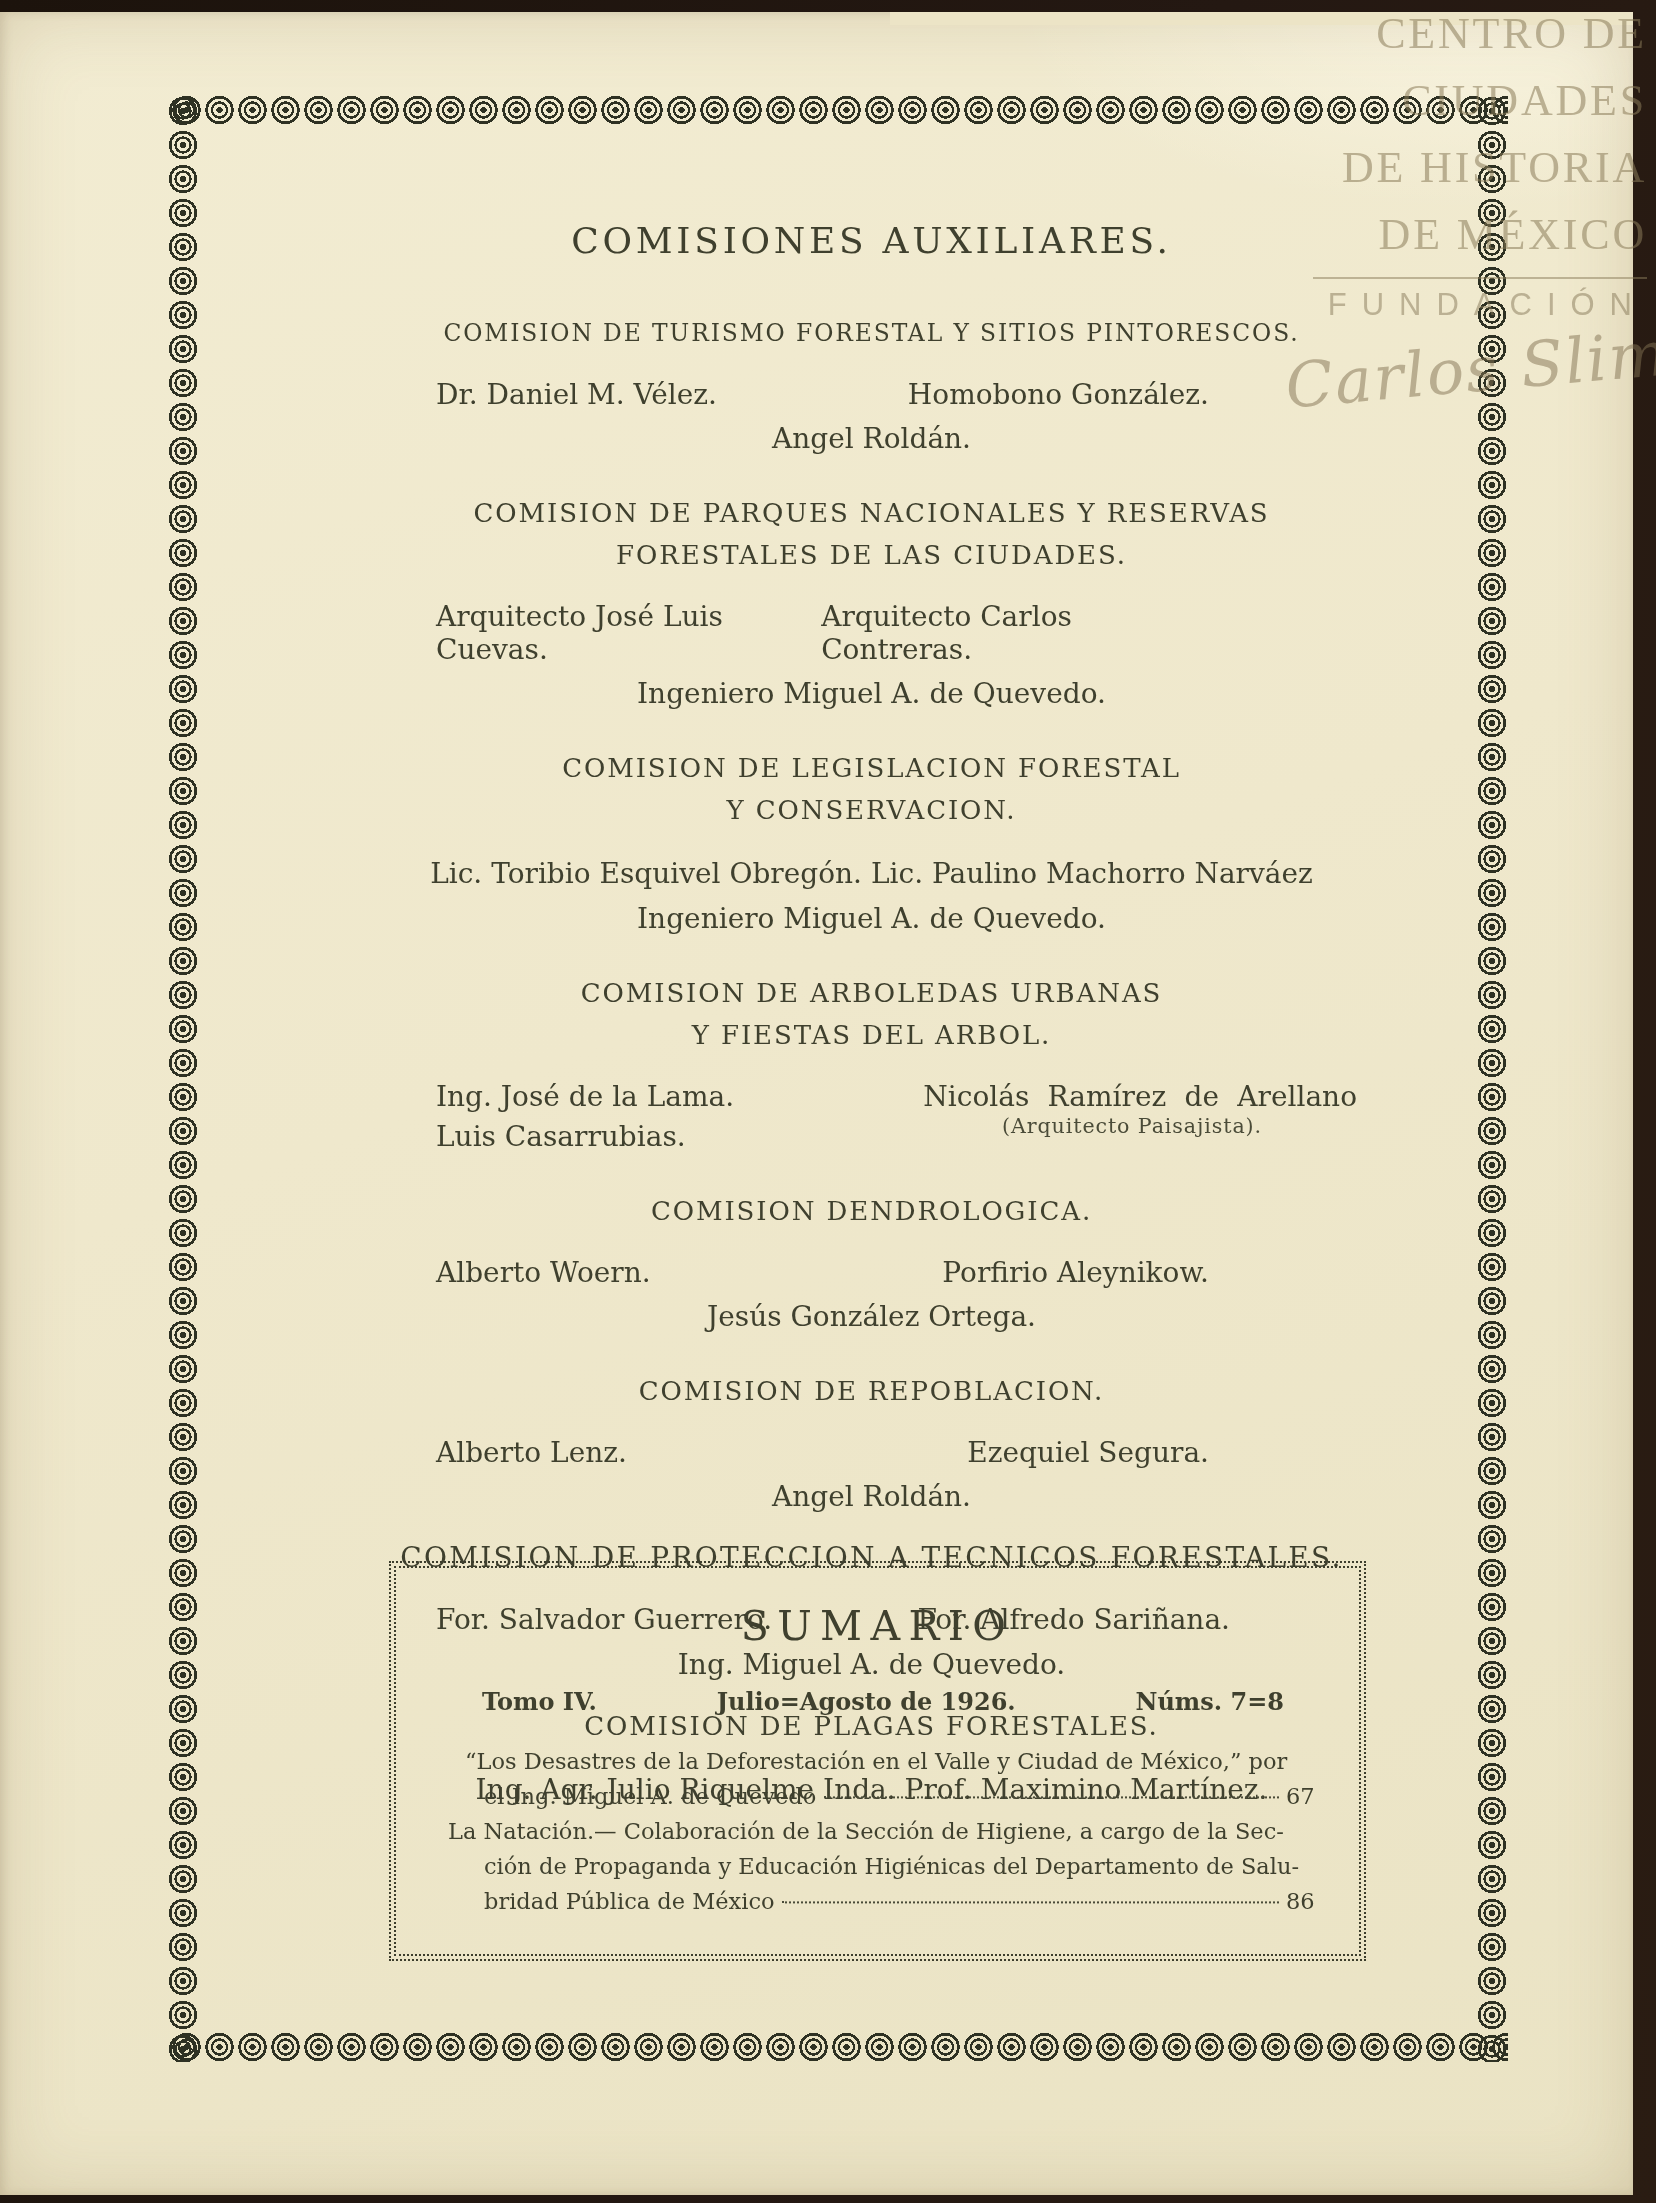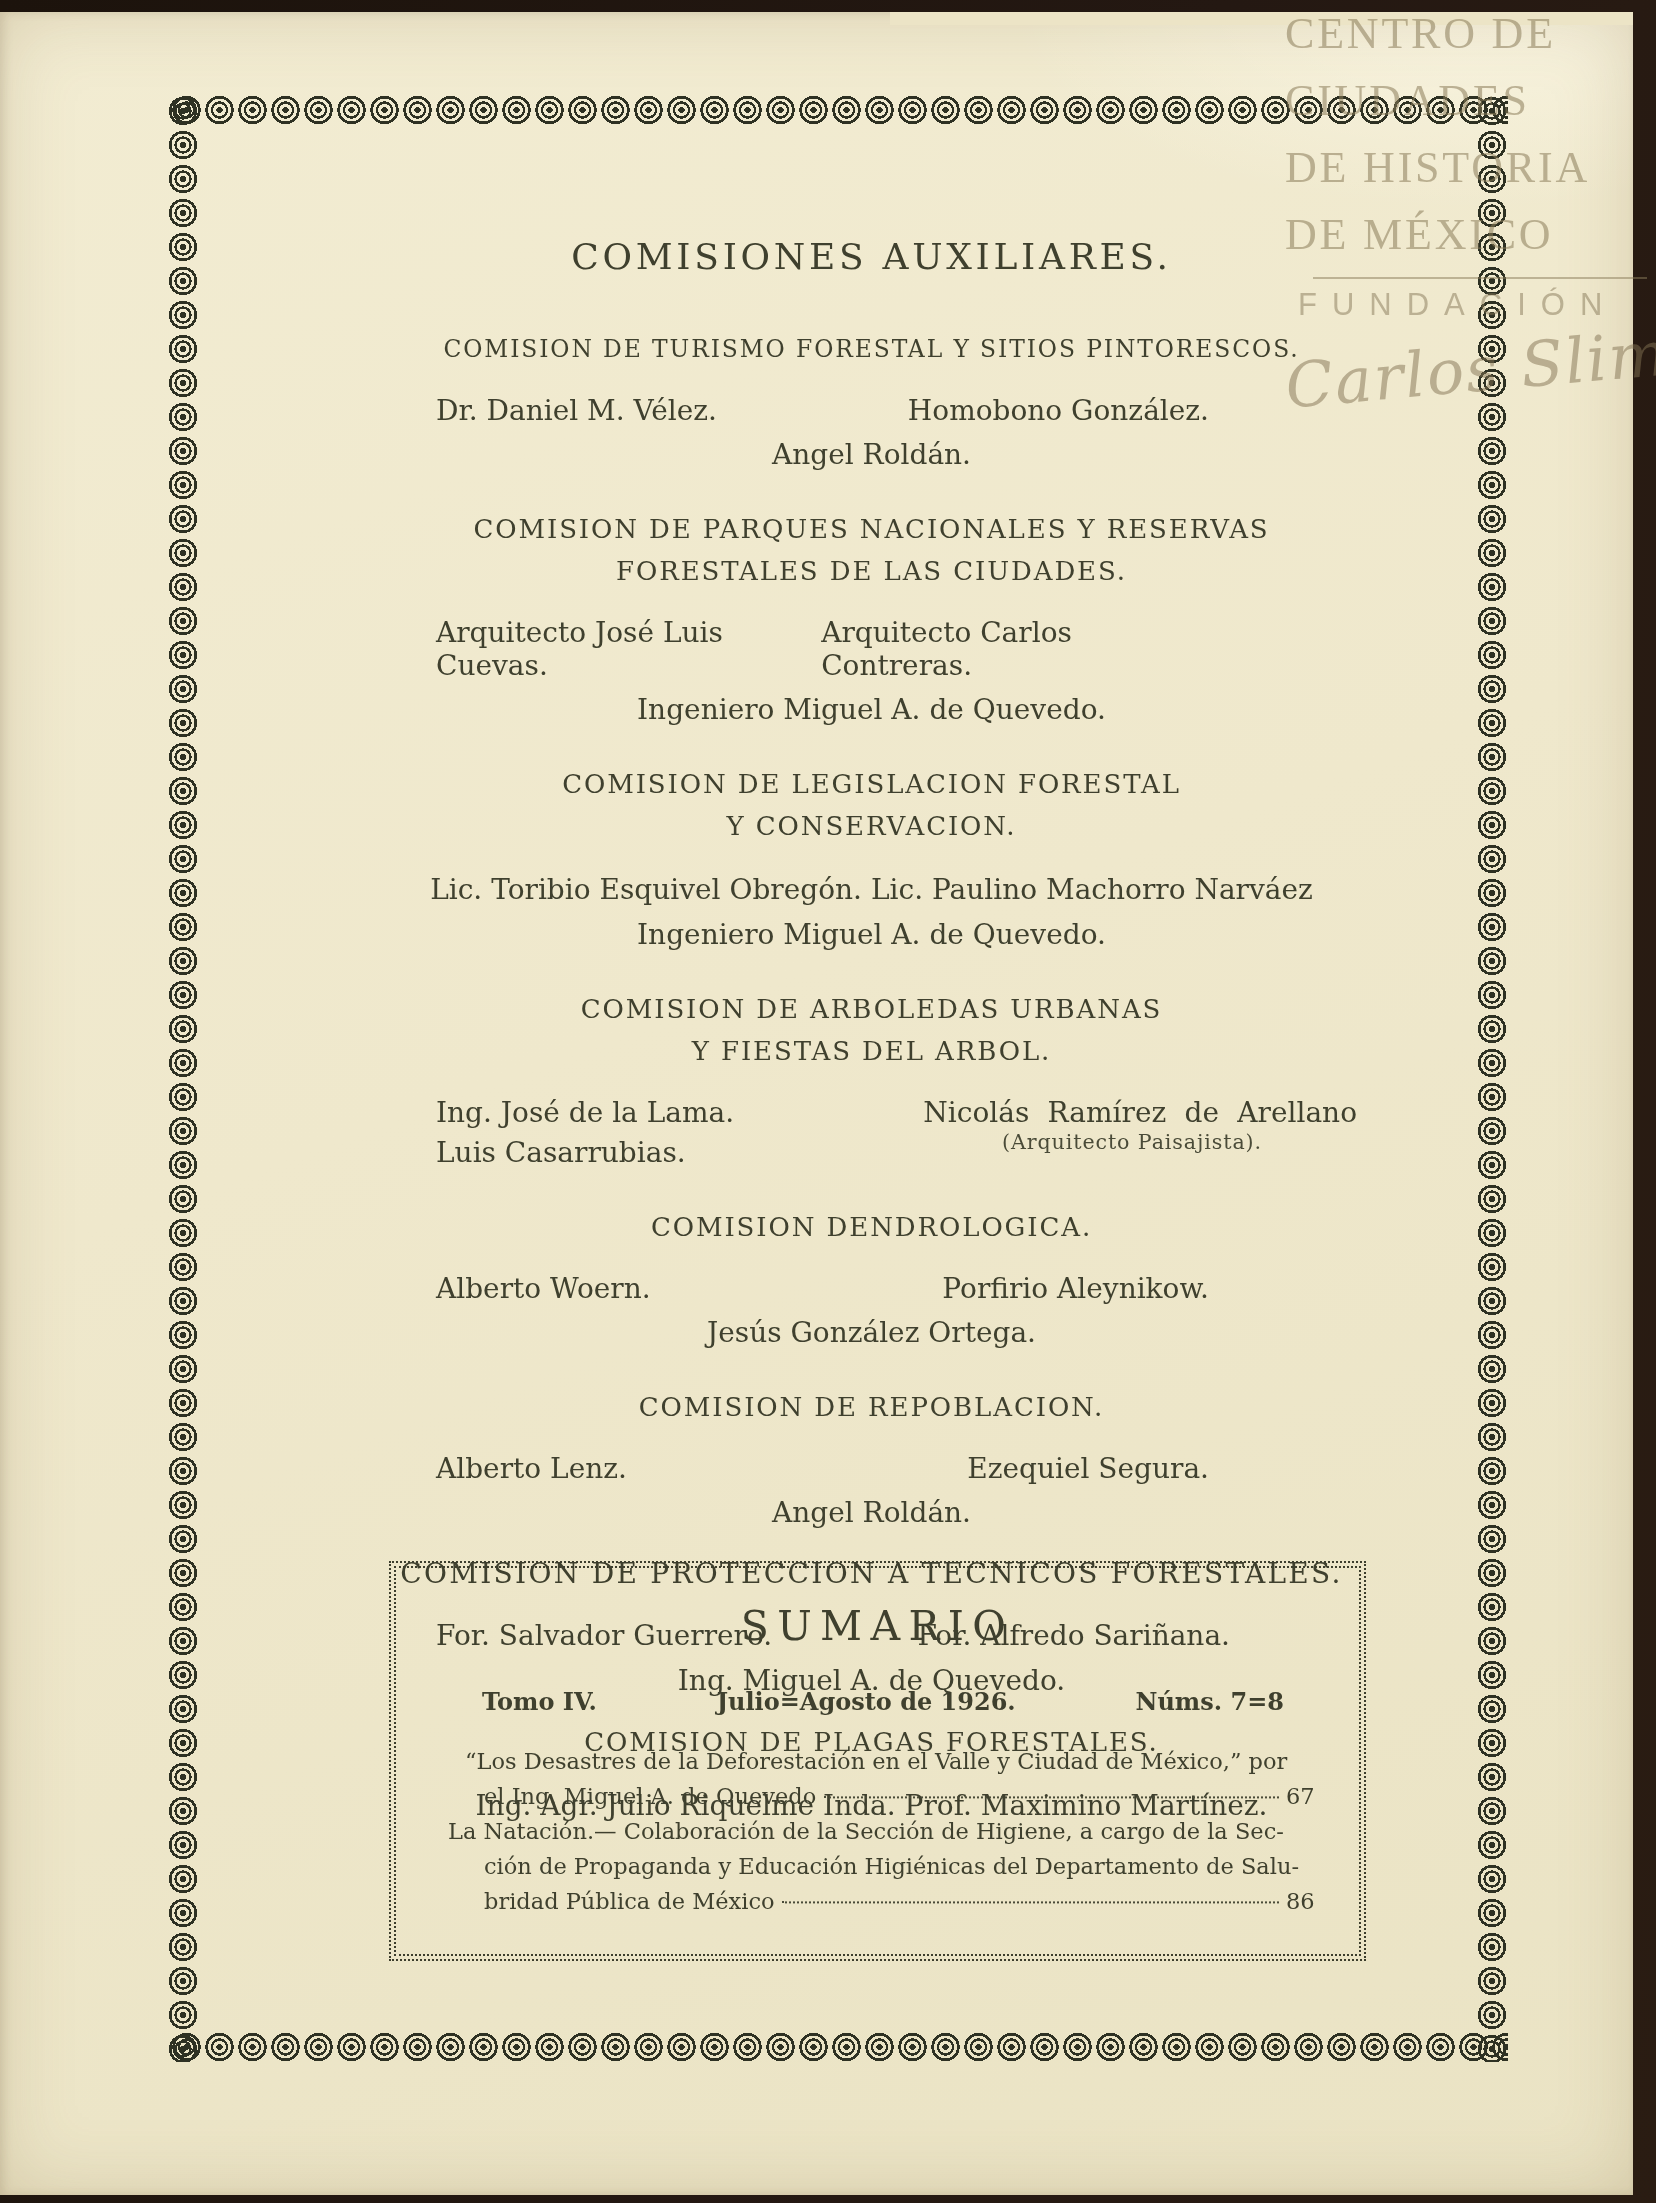--- a/index.html
+++ b/index.html
@@ -24,21 +24,21 @@
     background-size:33px 32px;background-repeat:repeat-x;height:32px;width:1338px;left:170px;
   }
   .orn-v{
     background-image:radial-gradient(circle at 50% 50%, #2e3123 0 3.2px, rgba(0,0,0,0) 3.2px 6.2px,
       #2e3123 6.2px 8.6px, rgba(0,0,0,0) 8.6px 11.5px, #2e3123 11.5px 14.2px, rgba(0,0,0,0) 14.2px);
     background-size:32px 34px;background-repeat:repeat-y;width:32px;height:1968px;top:82px;
   }
   .orn-top{top:82px;} .orn-bottom{top:2019px;}
   .orn-left{left:167px;} .orn-right{left:1476px;}
 
-  .content{position:absolute;left:281px;top:208px;width:1181px;color:#3f402e;margin-top:16px;}
+  .content{position:absolute;left:281px;top:208px;width:1181px;color:#3f402e;}
   .ptitle{font-size:36px;letter-spacing:3.7px;text-align:center;font-weight:normal;margin:0;}
   .chead{font-size:26px;letter-spacing:1.9px;text-align:center;line-height:42px;margin:0;font-weight:normal;}
   .chead.small{font-size:23.4px;letter-spacing:1.9px;}
   .chead.big{font-size:28px;letter-spacing:2.3px;}
   .mt1{margin-top:51px;} .mt2{margin-top:37px;} .mt3{margin-top:24px;}
   .pair{display:flex;justify-content:space-between;font-size:28px;padding:0 253px 0 155px;margin-top:24px;}
   .pair.wide{padding:0 105px 0 155px;}
   .pair.prot{padding:0 232px 0 155px;}
   .cname{text-align:center;font-size:28px;margin-top:11.2px;}
   .lname{text-align:center;font-size:28px;margin-top:26px;}
@@ -55,21 +55,21 @@
   .sumario-head{display:flex;justify-content:space-between;font-size:24px;font-weight:bold;
     padding:0 75px 0 86px;margin-top:37px;}
   .toc{margin-top:28px;padding:0 30px 0 52px;font-size:22.5px;line-height:35px;}
   .tocline{display:flex;align-items:baseline;}
   .ind1{padding-left:17px;} .ind2{padding-left:36px;}
   .toctext{white-space:nowrap;}
   .dots{flex:1;border-bottom:2.8px dotted #4a4b38;margin:0 7.5px;transform:translateY(-5.6px);}
   .pg{width:43px;}
 
   
-  .watermark{position:absolute;left:1285px;top:0;width:362px;text-align:left;z-index:6;pointer-events:none;}
+  .watermark{position:absolute;left:1285px;top:0;width:362px;text-align:right;z-index:6;pointer-events:none;}
   .wm-line{font-family:"Liberation Serif", serif;font-size:44px;line-height:67px;letter-spacing:2.8px;
     color:rgba(138,123,90,0.55);}
   .wm-rule{height:1.9px;background:rgba(138,123,90,0.5);margin:9.4px 0 7.5px 28px;}
   .wm-found{font-family:"Liberation Sans", sans-serif;font-size:31px;letter-spacing:15px;
     color:rgba(134,119,87,0.5);white-space:nowrap;padding-left:13px;}
   .wm-sign{font-family:"DejaVu Serif", serif;font-style:italic;font-size:62px;letter-spacing:1.9px;
     color:rgba(130,114,82,0.5);transform:rotate(-5deg);margin-top:11.2px;white-space:nowrap;}
 </style>
 </head>
 <body>

